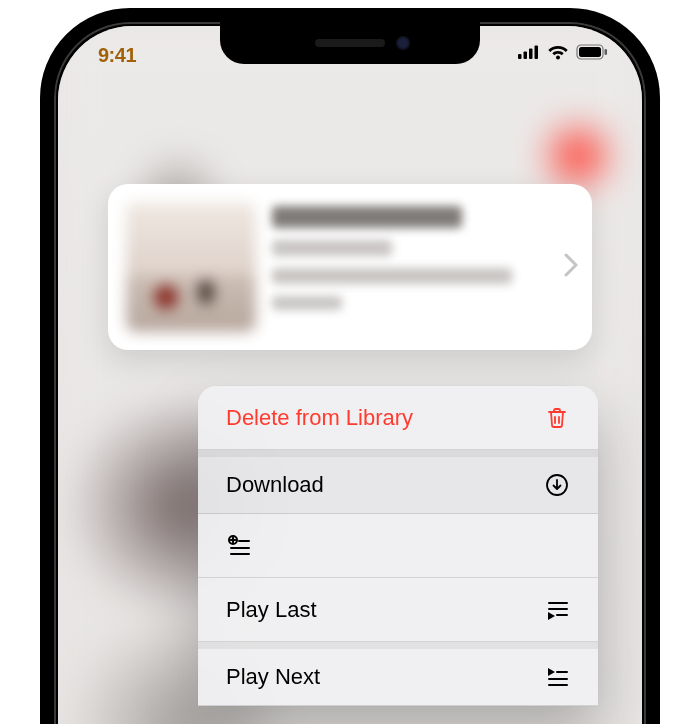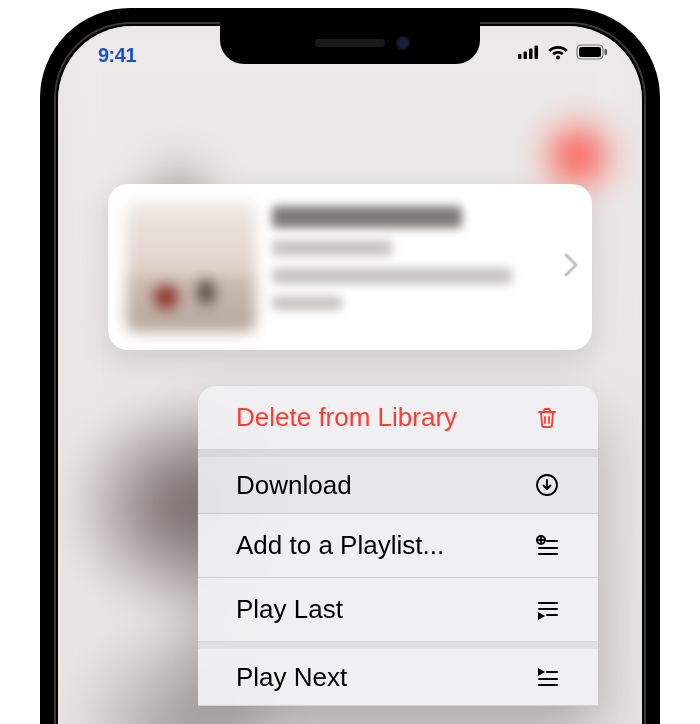--- a/index.html
+++ b/index.html
@@ -54,21 +54,21 @@
     
     .status-bar {
       position: absolute;
       top: 0; left: 0; right: 0;
       height: 54px;
       display: flex;
       justify-content: space-between;
       align-items: center;
       padding: 0 34px 0 40px;
       z-index: 40;
-      color: #1d4ed8;
+      color: #a16207;
       font-weight: 600;
     }
     .time { font-size: 20px; letter-spacing: -0.5px; padding-top:4px; }
     .status-right { display: flex; align-items: center; gap: 7px; padding-top:2px; }
     
     
     .bg-blur {
       position: absolute; inset: 0;
       background:
         radial-gradient(160px 160px at 120px 480px, #7a6a6a, transparent 70%),
@@ -126,23 +126,23 @@
       background: rgba(240,240,242,0.94);
       border-radius: 18px 18px 0 0;
       overflow: hidden;
       box-shadow: 0 0 0 0.5px rgba(0,0,0,0.04), 0 30px 60px rgba(0,0,0,0.25);
       backdrop-filter: blur(20px);
     }
     .menu-item {
       display: flex;
       align-items: center;
       justify-content: space-between;
-      padding: 0 38px;
+      padding: 0 28px;
       height: 64px;
-      font-size: 26px;
+      font-size: 22px;
       color: #000;
       border-bottom: 0.5px solid rgba(0,0,0,0.12);
       background: rgba(255,255,255,0.02);
     }
     .menu-item.destructive { color: #ff3b30; }
     .menu-item.destructive .micon { color: #ff3b30; }
     .menu-item.highlight { background: rgba(0,0,0,0.04); }
     .menu-item.section-start { border-top: 7px solid rgba(0,0,0,0.06); }
     .micon { width: 26px; height: 26px; display:flex; align-items:center; justify-content:center; color: #000; }
     .micon svg { width: 24px; height: 24px; }
@@ -227,21 +227,20 @@
         <span class="micon">
           <svg viewBox="0 0 24 24" fill="none" stroke="currentColor" stroke-width="1.8" stroke-linecap="round" stroke-linejoin="round">
               <circle cx="12" cy="12" r="10"></circle>
               <path d="M12 7v8"></path>
               <path d="M8.5 12.5L12 16l3.5-3.5"></path>
             </svg>
         </span>
       </div>
 
       <div class="menu-item">
-        <span>Add to a Playlist...</span>
         <span class="micon">
           <svg viewBox="0 0 24 24" fill="none" stroke="currentColor" stroke-width="2" stroke-linecap="round">
               <circle cx="6" cy="6" r="4"></circle>
               <path d="M6 3.8v4.4M3.8 6h4.4"></path>
               <path d="M12 7h10M4 14h18M4 20h18"></path>
             </svg>
         </span>
       </div>
 
       <div class="menu-item">

